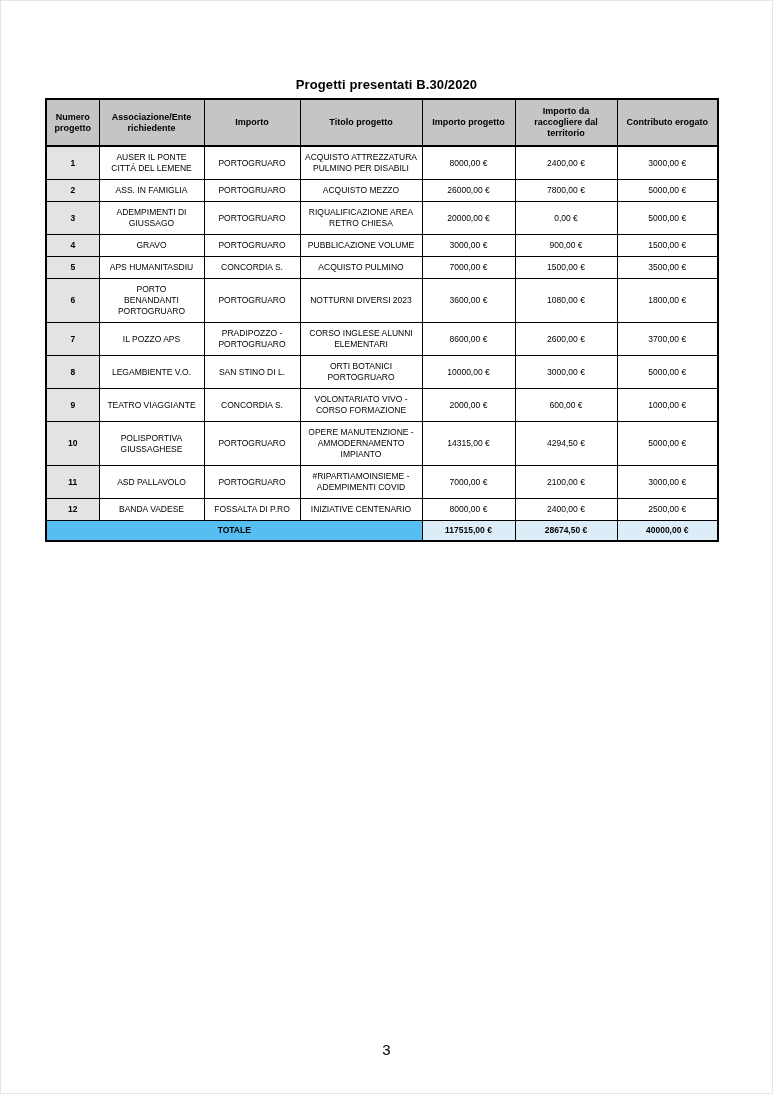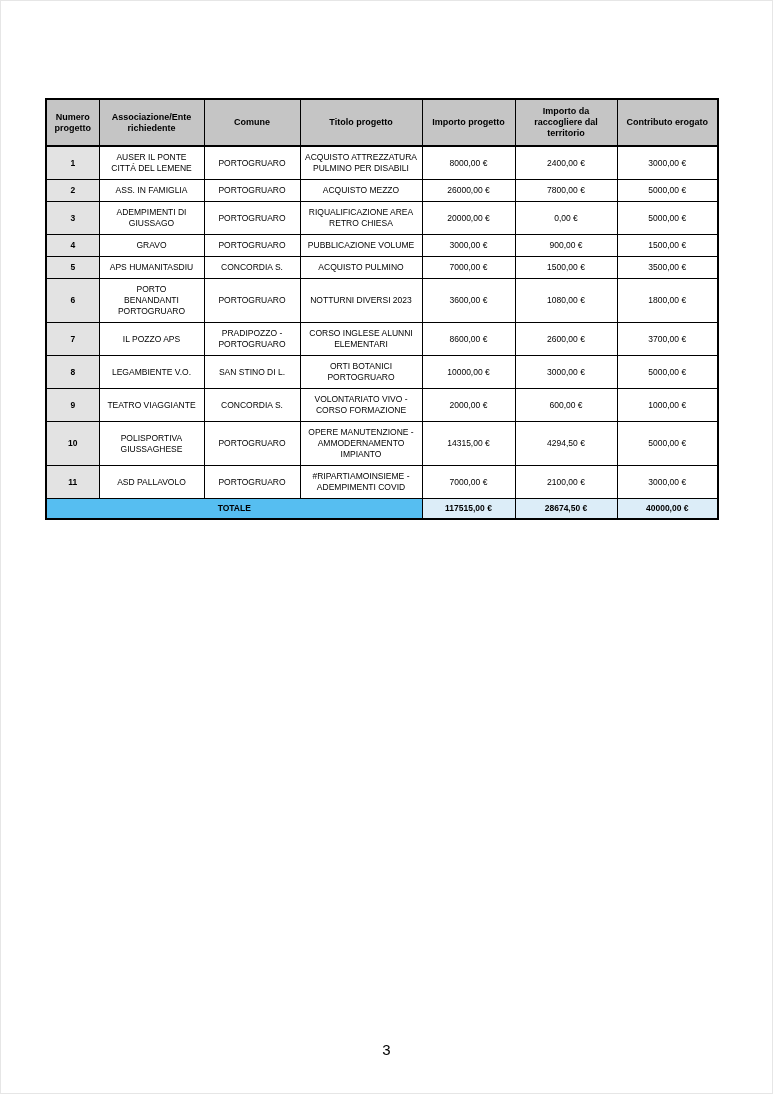--- a/index.html
+++ b/index.html
@@ -86,38 +86,39 @@
     width: 100%;
     text-align: center;
     font-size: 15px;
   }
 </style>
 </head>
 <body>
 
 <div class="page">
 
+  <div class="doc-title">Progetti presentati B.30/2020</div>
 
   <table class="projects">
     <colgroup>
       <col style="width:53px">
       <col style="width:105px">
       <col style="width:96px">
       <col style="width:122px">
       <col style="width:93px">
       <col style="width:102px">
       <col style="width:101px">
     </colgroup>
     <thead>
       <tr>
         <th>Numero
 progetto</th>
         <th>Associazione/Ente
 richiedente</th>
-        <th>Comune</th>
+        <th>Importo</th>
         <th>Titolo progetto</th>
         <th>Importo progetto</th>
         <th>Importo da
 raccogliere dal
 territorio</th>
         <th>Contributo erogato</th>
       </tr>
     </thead>
     <tbody>
         <tr>
@@ -225,20 +226,29 @@
         </tr>
         <tr>
           <td class="num-cell">11</td>
           <td>ASD PALLAVOLO</td>
           <td>PORTOGRUARO</td>
           <td>#RIPARTIAMOINSIEME -
 ADEMPIMENTI COVID</td>
           <td>7000,00 €</td>
           <td>2100,00 €</td>
           <td>3000,00 €</td>
+        </tr>
+        <tr>
+          <td class="num-cell">12</td>
+          <td>BANDA VADESE</td>
+          <td>FOSSALTA DI P.RO</td>
+          <td>INIZIATIVE CENTENARIO</td>
+          <td>8000,00 €</td>
+          <td>2400,00 €</td>
+          <td>2500,00 €</td>
         </tr>
       </tbody>
     <tfoot>
       <tr class="total-row">
         <td class="total-label" colspan="4">TOTALE</td>
         <td class="total-val">117515,00 €</td>
         <td class="total-val">28674,50 €</td>
         <td class="total-val">40000,00 €</td>
       </tr>
     </tfoot>

